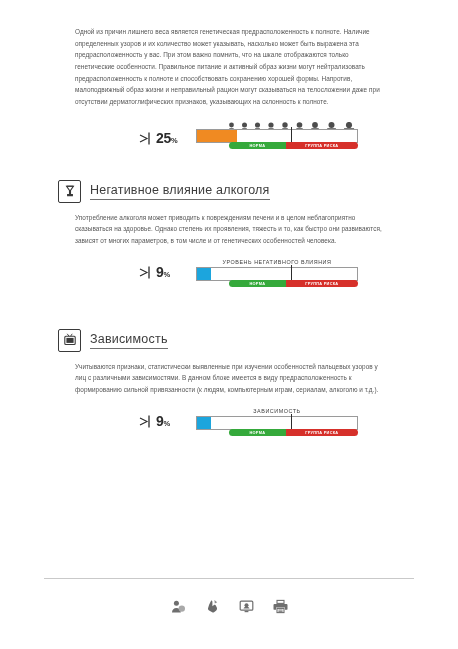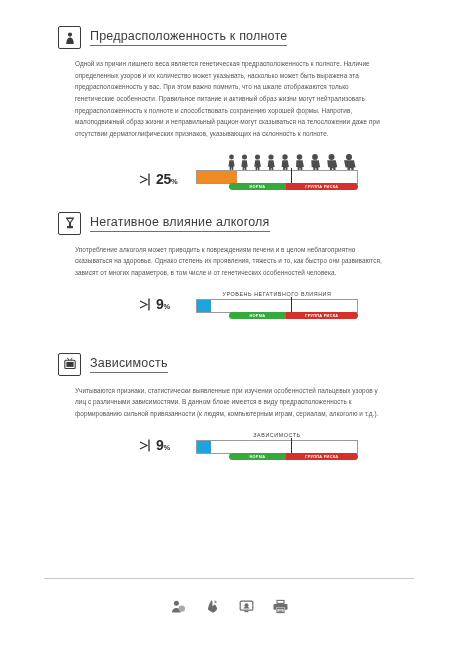--- a/index.html
+++ b/index.html
@@ -203,29 +203,20 @@
     justify-content: center;
   }
   .f-icon svg { display: block; }
 </style>
 </head>
 <body>
 
 <div class="page">
 
   <div class="section">
-    <div class="section-head">
-      <span class="sec-icon">
-        <svg width="14" height="14" viewBox="0 0 14 14">
-          <circle cx="7" cy="3.6" r="2.1" fill="#3a3a3a"></circle>
-          <path d="M3.3 13 C3.3 8.6 4.8 6.4 7 6.4 C9.2 6.4 10.7 8.6 10.7 13 Z" fill="#3a3a3a"></path>
-        </svg>
-      </span>
-      <div class="section-title">Предрасположенность к полноте</div>
-    </div>
     <p class="section-body">Одной из причин лишнего веса является генетическая предрасположенность к полноте. Наличие определенных узоров и их количество может указывать, насколько может быть выражена эта предрасположенность у вас. При этом важно помнить, что на шкале отображаются только генетические особенности. Правильное питание и активный образ жизни могут нейтрализовать предрасположенность к полноте и способствовать сохранению хорошей формы. Напротив, малоподвижный образ жизни и неправильный рацион могут сказываться на телосложении даже при отсутствии дерматоглифических признаков, указывающих на склонность к полноте.</p>
 
     <div class="chart">
       <div class="figures">
         <svg width="11" height="21" viewBox="0 0 11 21">
             <circle cx="5.5" cy="3" r="2.4" fill="#4d4d4d"></circle>
             <path d="M3.4 6.2h4.2l1 6.4h-1.2l-.3 8h-1.1l-.3-7h-.4l-.3 7h-1.1l-.3-8h-1.2z" fill="#4d4d4d"></path>
           </svg>
         <svg width="11" height="21" viewBox="0 0 11 21">
             <circle cx="5.5" cy="3" r="2.5" fill="#4d4d4d"></circle>
@@ -254,21 +245,21 @@
         <svg width="15" height="21" viewBox="0 0 15 21">
             <circle cx="7.5" cy="3" r="3.0" fill="#4d4d4d"></circle>
             <path d="M3.2 6.2h8.6l1.5 7.1h-1.7l-.42 7.8h-1.6l-.37-6.9h-1.0l-.37 6.9h-1.6l-.42-7.8h-1.7z" fill="#4d4d4d"></path>
           </svg>
         <svg width="16" height="21" viewBox="0 0 16 21">
             <circle cx="8" cy="3" r="3.1" fill="#4d4d4d"></circle>
             <path d="M3.0 6.2h10.0l1.6 7.2h-1.85l-.45 7.7h-1.7l-.4-6.8h-1.2l-.4 6.8h-1.7l-.45-7.7h-1.85z" fill="#4d4d4d"></path>
           </svg>
       </div>
 
-      <div class="bar-row" style="top:18px; width:100%;">
+      <div class="bar-row" style="top:9px; width:100%;">
         <span class="marker">
           <svg width="14" height="15" viewBox="0 0 14 15">
             <path d="M1 4 L8 7.5 L1 11" fill="none" stroke="#2b2b2b" stroke-width="1.1"></path>
             <line x1="10" y1="1.5" x2="10" y2="13.5" stroke="#2b2b2b" stroke-width="1.3"></line>
           </svg>
         </span>
         <span class="pct"><span>25</span><span class="unit">%</span></span>
 
         <div class="track-wrap">
           <div class="track-label"></div>
@@ -315,21 +306,21 @@
           </div>
           <div class="zones">
             <div class="zone zone-norm">НОРМА</div>
             <div class="zone zone-risk">ГРУППА РИСКА</div>
           </div>
         </div>
       </div>
     </div>
   </div>
 
-  <div class="section" style="margin-top:22px;">
+  <div class="section" style="margin-top:30px;">
     <div class="section-head">
       <span class="sec-icon">
         <svg width="14" height="14" viewBox="0 0 14 14">
           <line x1="4.2" y1="0.8" x2="6" y2="3.2" stroke="#3a3a3a" stroke-width=".9"></line>
           <line x1="9.2" y1="0.8" x2="7.6" y2="3.2" stroke="#3a3a3a" stroke-width=".9"></line>
           <rect x="1.8" y="3.3" width="10.4" height="8.2" rx="1" fill="none" stroke="#3a3a3a" stroke-width="1.1"></rect>
           <rect x="3.4" y="4.9" width="7.2" height="5" fill="#3a3a3a"></rect>
         </svg>
       </span>
       <div class="section-title">Зависимость</div>

